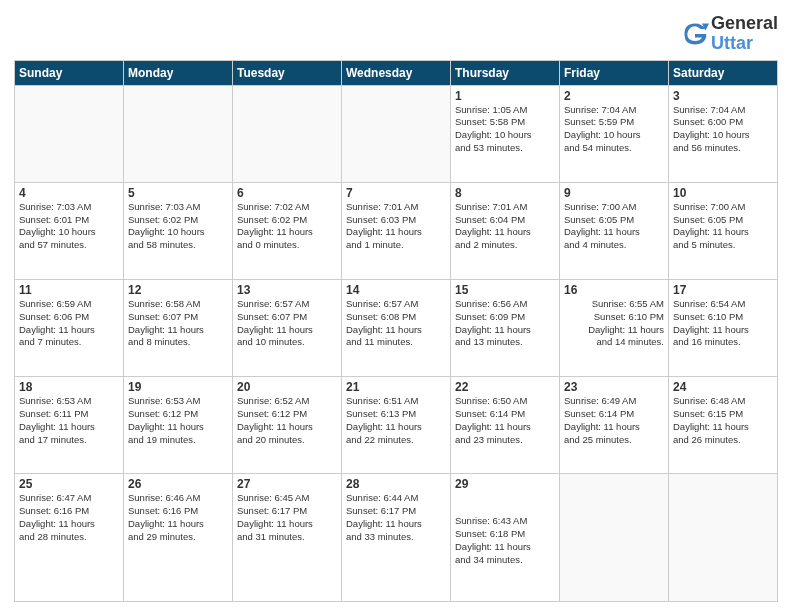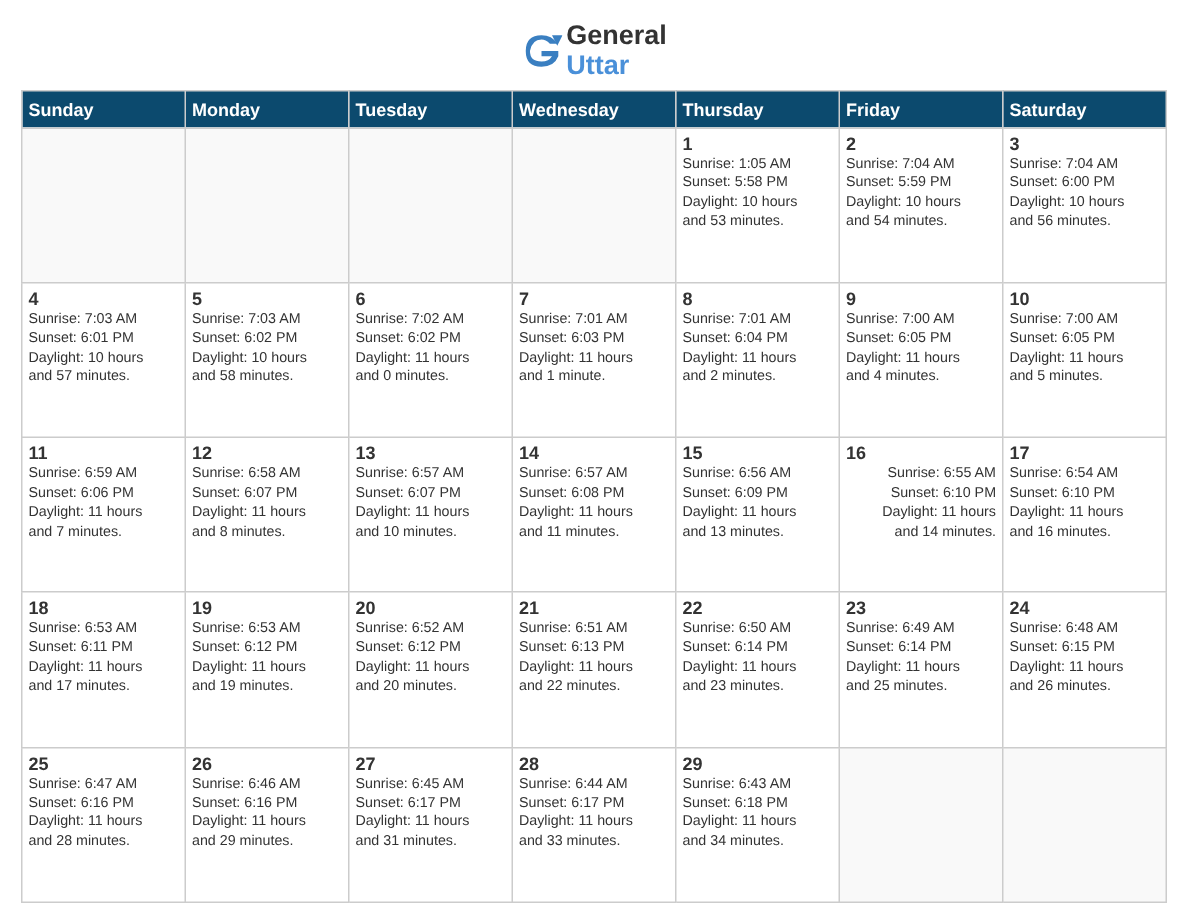--- a/index.html
+++ b/index.html
@@ -13,21 +13,21 @@
     .page {
       width: 792px;
       height: 612px;
       padding: 10px 14px;
       display: flex;
       flex-direction: column;
     }
     .header-area {
       display: flex;
       align-items: flex-start;
-      justify-content: center;
+      justify-content: flex-end;
       margin-bottom: 6px;
     }
     .logo {
       display: flex;
       align-items: center;
       margin-top: 4px;
     }
     .logo-text {
       display: flex;
       flex-direction: column;
@@ -341,21 +341,21 @@
           </td>
           <td>
             <span class="day-number">28</span>
             <div class="day-info" style="white-space: pre-line;">Sunrise: 6:44 AM
 Sunset: 6:17 PM
 Daylight: 11 hours
 and 33 minutes.</div>
           </td>
           <td>
             <span class="day-number">29</span>
-            <div class="day-info" style="white-space: pre-line;">Sunrise: 6:43 AM
+            <div class="day-info" style="white-space: pre-line; margin-top: 24px;">Sunrise: 6:43 AM
 Sunset: 6:18 PM
 Daylight: 11 hours
 and 34 minutes.</div>
           </td>
           <td class="empty"></td>
           <td class="empty"></td>
         </tr>
       </tbody>
   </table>
 </div>

